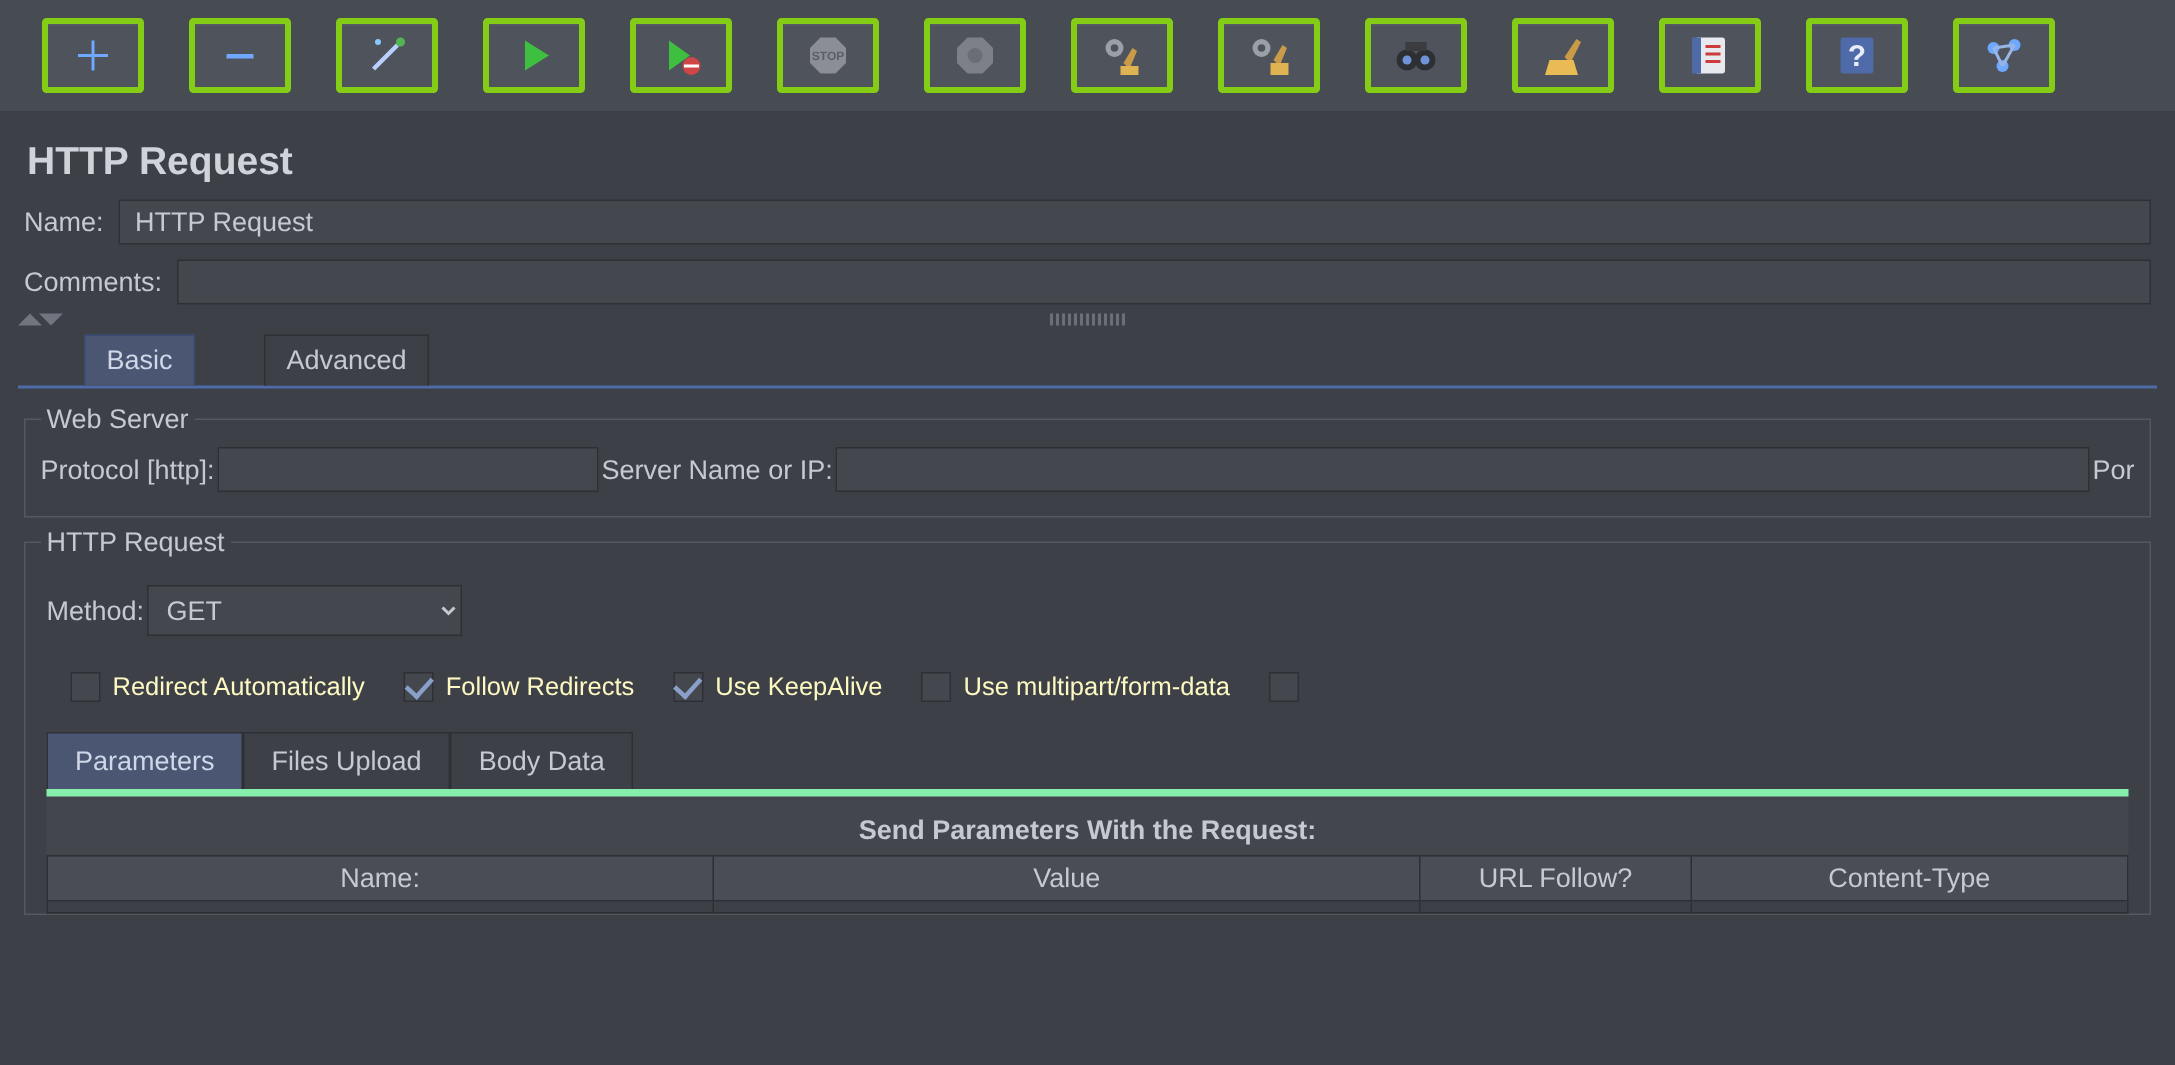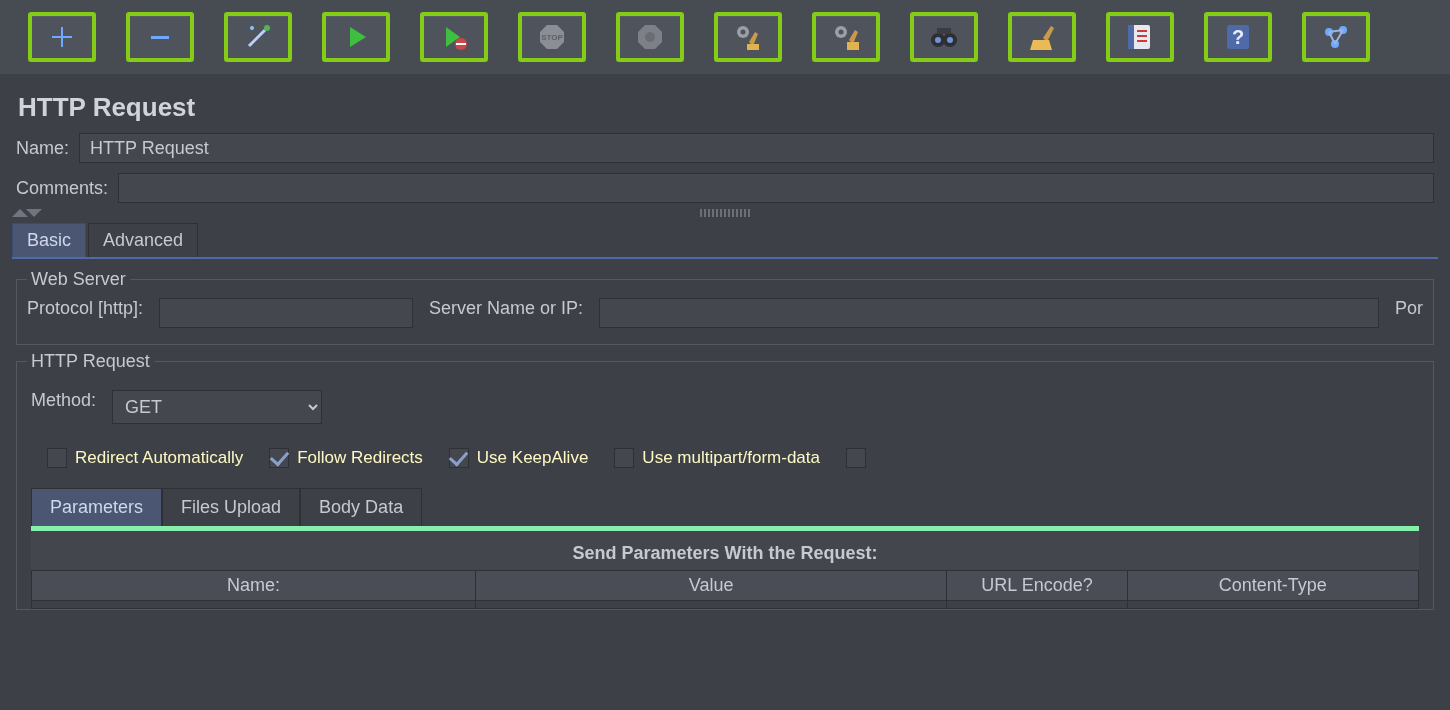--- a/index.html
+++ b/index.html
@@ -61,35 +61,36 @@
   }
   
   .tabs { display:flex; align-items:flex-end; padding: 2px 12px 0 12px; }
   .tab {
     padding: 6px 14px 6px 14px;
     font-size: 18px;
     border: 1px solid #2e3036;
     border-bottom: none;
     background: #3d4047;
     margin-right: 2px;
+    margin-left: 44px;
   }
   .tab.active {
     background: #4a5672;
     color:#cfd7e8;
     border-color:#3a4b72;
   }
   .tab-underline { height:2px; background:#4e6aa8; margin: 0 12px 10px 12px; }
   
   fieldset {
     border: 1px solid #55595f;
     margin: 6px 16px;
     padding: 8px 10px 16px 10px;
   }
   legend { font-size: 18px; padding: 0 4px; }
-  .hrow { display:flex; gap:16px; flex-wrap: nowrap }
+  .hrow { display:flex; align-items:center; gap:2px; flex-wrap: nowrap }
   .hrow .lbl { white-space: nowrap }
   select.native {
     height: 34px; width: 210px;
     background:#44474e; color:#c5c9d0;
     border:1px solid #2e3036; font-size:18px;
     padding: 0 8px;
   }
   
   .callout {
     border:2px solid #f7f700;
@@ -313,21 +314,21 @@
     <div class="subtab">Files Upload</div>
     <div class="subtab">Body Data</div>
   </div>
 
   <div class="param-title">Send Parameters With the Request:</div>
   <table class="params">
     <thead>
         <tr>
       <th style="width:32%">Name:</th>
       <th style="width:34%">Value</th>
-      <th style="width:13%">URL Encode?</th>
+      <th style="width:13%">URL Follow?</th>
       <th style="width:21%">Content-Type</th>
     </tr>
       </thead>
     <tbody>
         <tr>
           <td></td>
           <td></td>
           <td></td>
           <td></td>
         </tr>

